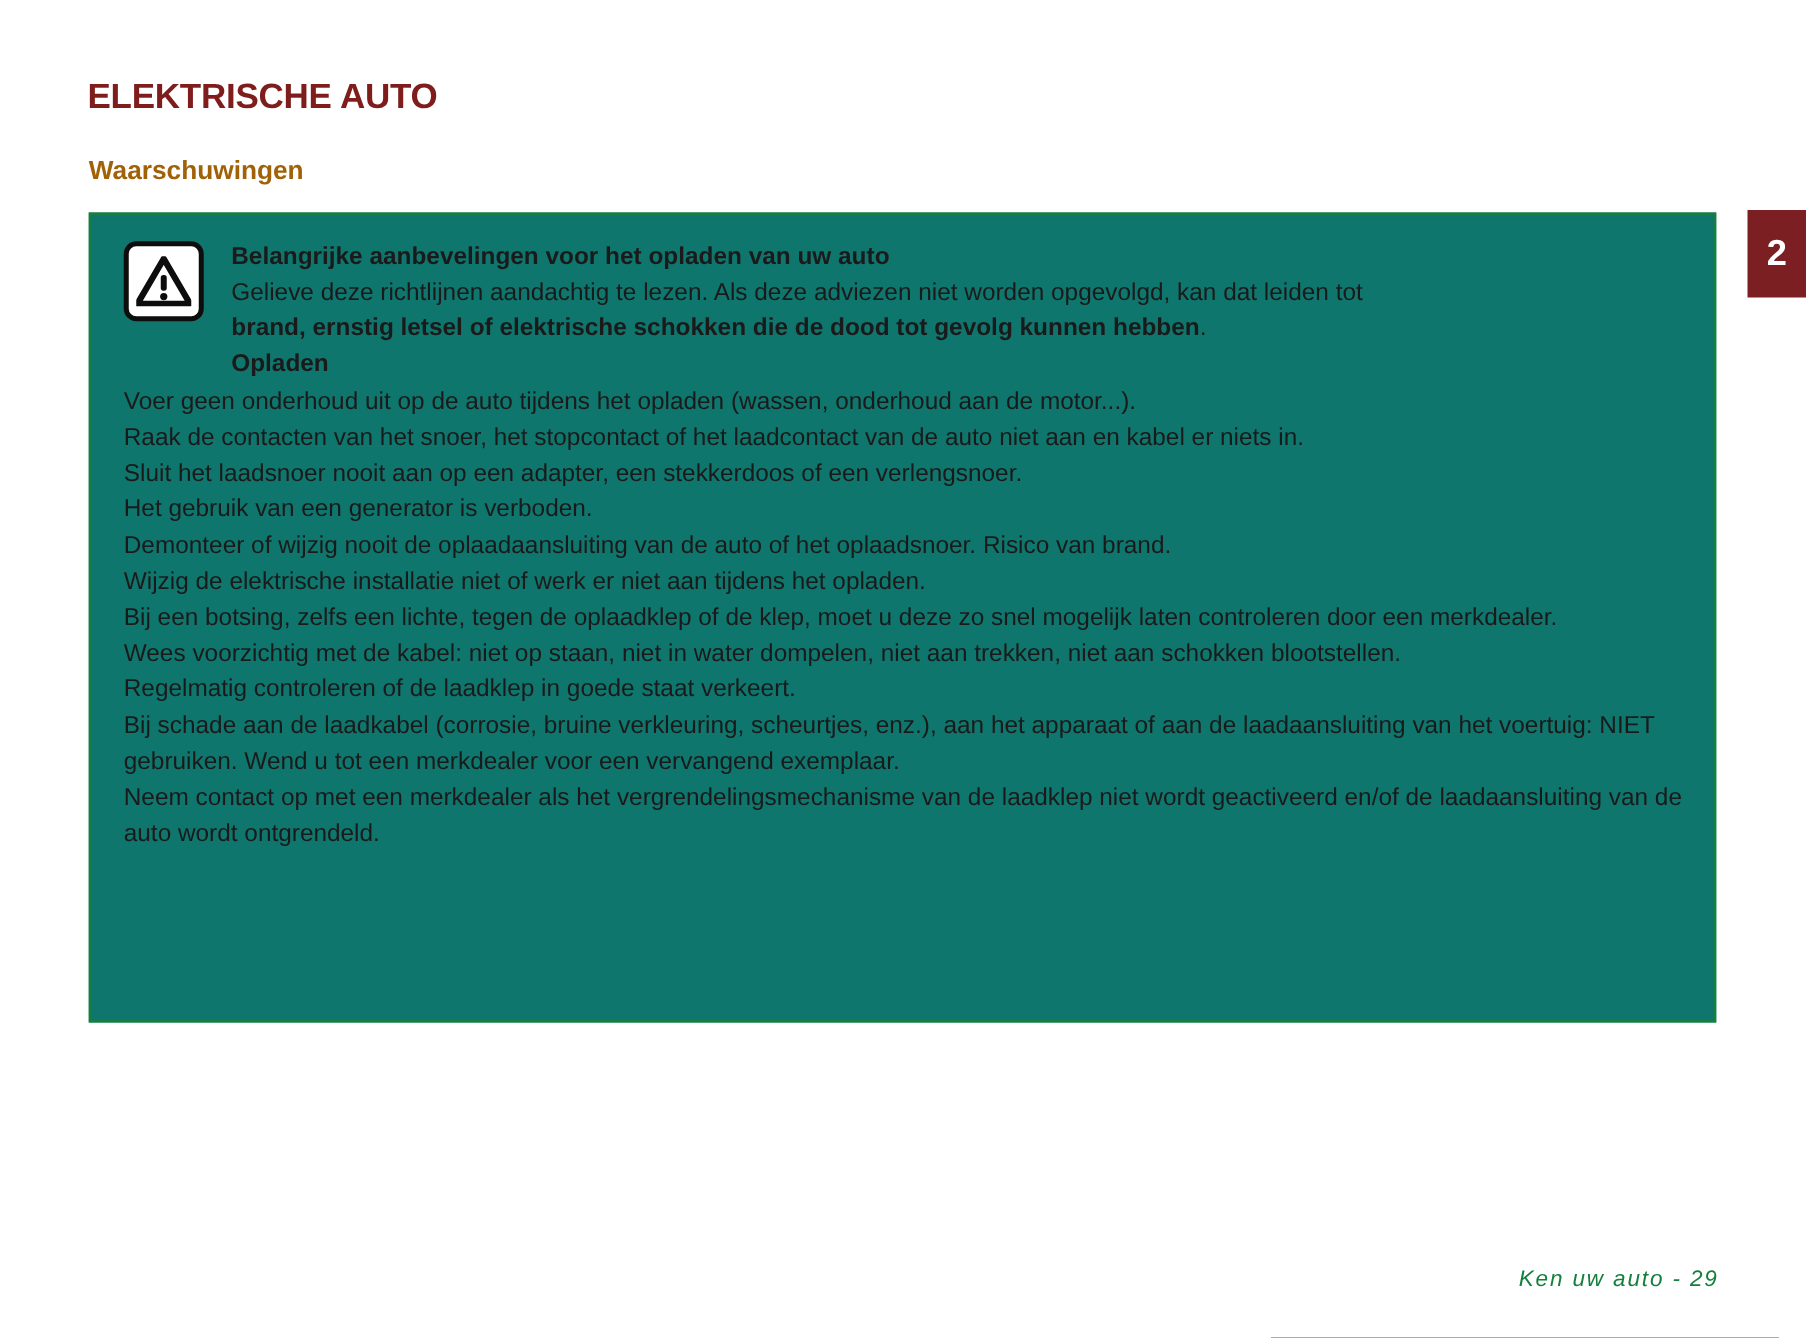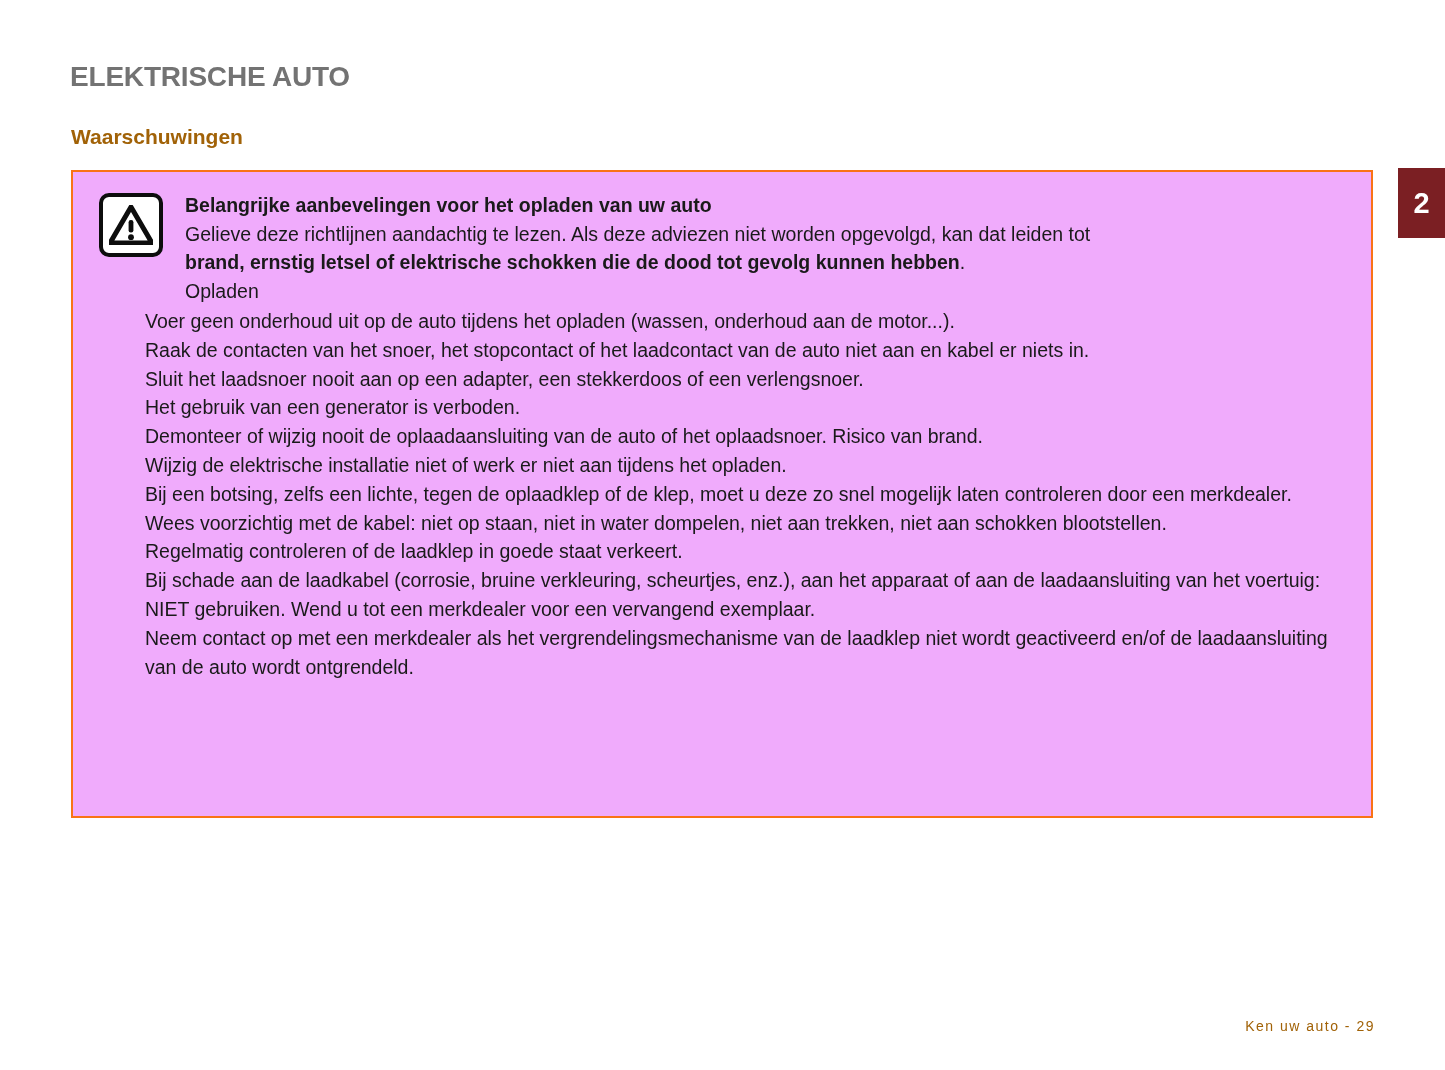--- a/index.html
+++ b/index.html
@@ -21,42 +21,42 @@
     inset: 0;
   }
 
   .page-title {
     position: absolute;
     left: 70px;
     top: 42px;
     font-size: 28px;
     font-weight: 700;
     letter-spacing: -0.2px;
-    color: #737373;
+    color: #7f1d1d;
     white-space: nowrap;
   }
 
   .section-title {
     position: absolute;
     left: 71px;
     top: 108px;
     font-size: 21px;
     font-weight: 700;
     color: #a16207;
     white-space: nowrap;
   }
 
   .warning-box {
     position: absolute;
     left: 71px;
     top: 170px;
     width: 1302px;
     height: 648px;
-    background: #f0abfc;
-    border: 2px solid #f97316;
+    background: #0f766e;
+    border: 2px solid #15803d;
     box-sizing: border-box;
   }
 
   .warn-head {
     display: flex;
     align-items: flex-start;
     padding: 18px 0 0 26px;
   }
 
   .warn-icon {
@@ -77,31 +77,30 @@
   .warn-head-text {
     margin-left: 22px;
     margin-top: 1px;
     font-size: 19.5px;
     line-height: 28.5px;
   }
   .warn-head-text .b { font-weight: 700; }
   .warn-head-text .r { font-weight: 400; }
   .warn-line { white-space: nowrap; }
   .sub-head {
-    font-weight: 400;
+    font-weight: 700;
     font-size: 19.5px;
     line-height: 28.5px;
   }
 
   .warn-body {
     padding: 2px 22px 0 26px;
     font-size: 19.5px;
     line-height: 28.8px;
     font-weight: 400;
-    margin-left: 46px;
   }
   .warn-body p {
     margin: 0;
   }
 
   .chapter-tab {
     position: absolute;
     left: 1398px;
     top: 168px;
     width: 47px;
@@ -112,24 +111,25 @@
     font-weight: 700;
     display: flex;
     align-items: center;
     justify-content: center;
   }
 
   .footer {
     position: absolute;
     right: 70px;
     bottom: 36px;
-    font-size: 14px;
+    font-size: 18px;
     letter-spacing: 1.5px;
-    color: #a16207;
+    color: #15803d;
     white-space: nowrap;
+    font-style: italic;
   }
 </style>
 </head>
 <body>
 
 <div class="page">
 
   <h1 class="page-title">ELEKTRISCHE AUTO</h1>
 
   <h2 class="section-title">Waarschuwingen</h2>

